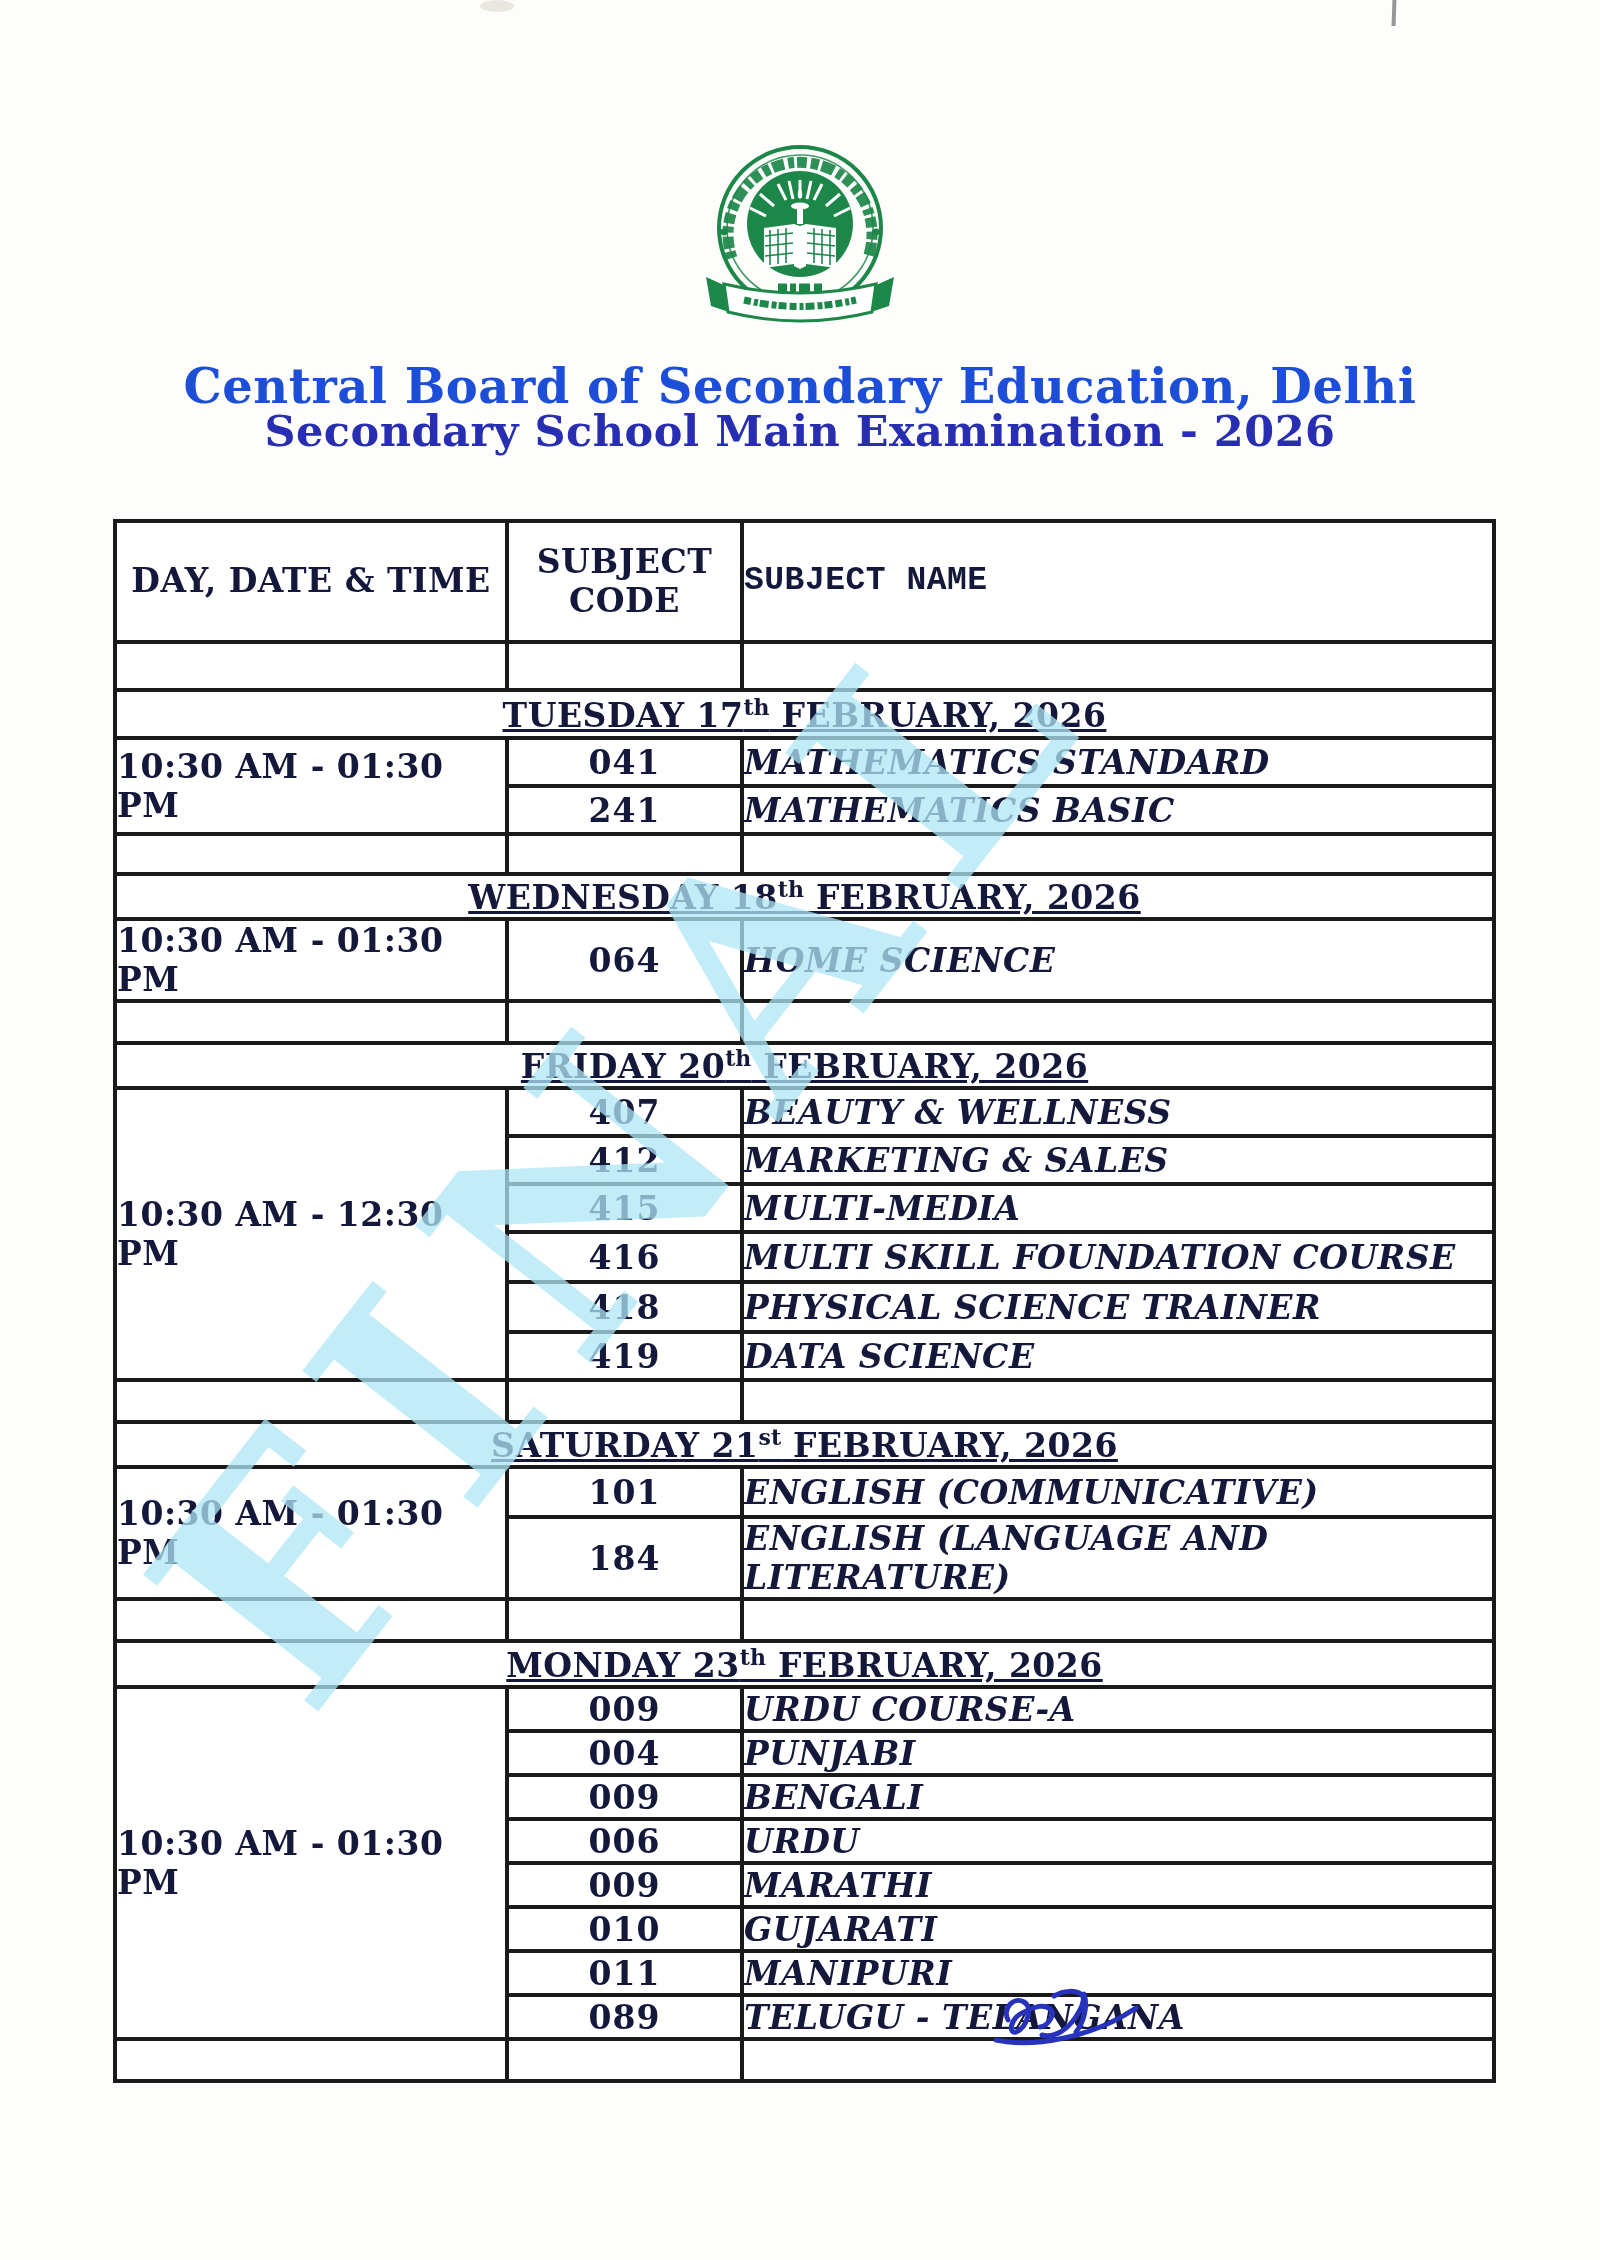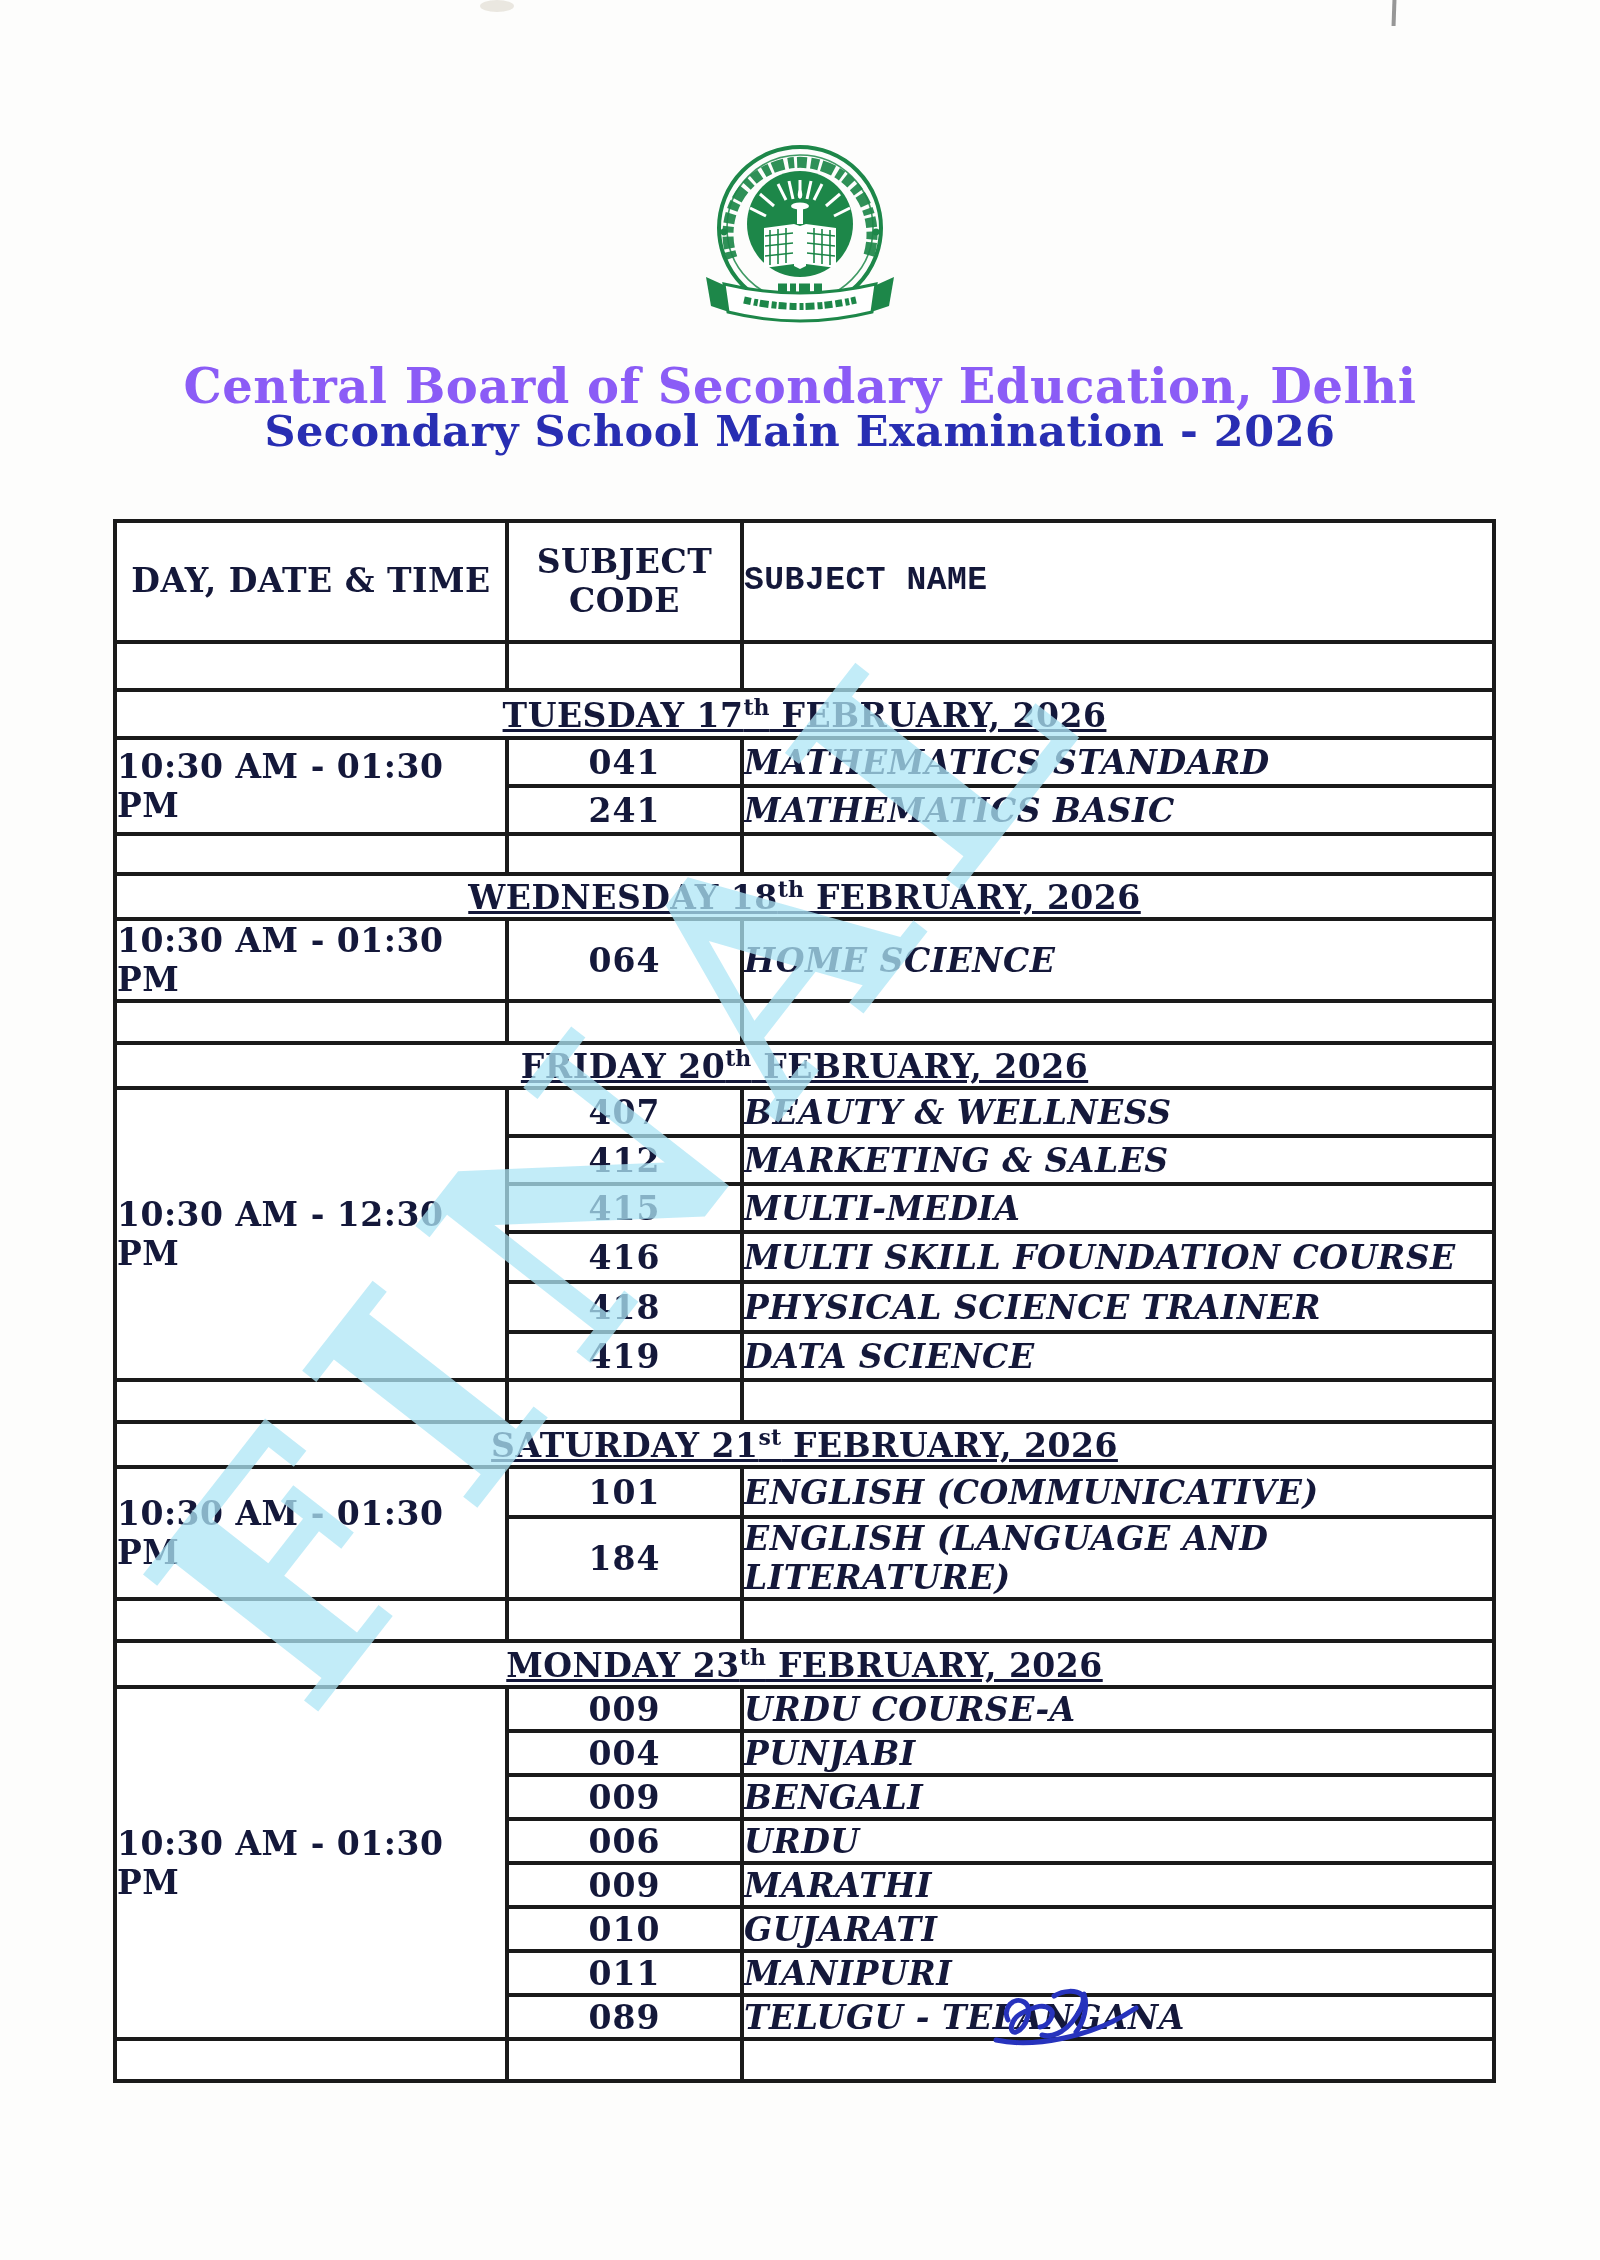--- a/index.html
+++ b/index.html
@@ -9,21 +9,21 @@
   }
   
   .smudge-top{position:absolute;left:480px;top:0;width:34px;height:12px;background:#ddd8cd;border-radius:50%;opacity:.6;}
   .dash-top{position:absolute;left:1392px;top:0;width:4px;height:26px;background:#7d7d7d;transform:rotate(2deg);opacity:.8;}
 
   
   .logo{position:absolute;left:694px;top:136px;width:212px;height:214px;}
 
   
   .title1{position:absolute;left:0;top:358px;width:1600px;text-align:center;
-    font-size:48px;font-weight:bold;color:#8b5cf6;letter-spacing:.5px;}
+    font-size:48px;font-weight:bold;color:#1d4ed8;letter-spacing:.5px;}
   .title2{position:absolute;left:0;top:406px;width:1600px;text-align:center;
     font-size:43px;font-weight:bold;color:#282eb2;letter-spacing:.5px;}
 
   
   table.sched{
     position:absolute;left:113px;top:519px;width:1379px;
     border-collapse:collapse;table-layout:fixed;z-index:2;
     font-weight:bold;color:#14183a;
   }
   table.sched td, table.sched th{

